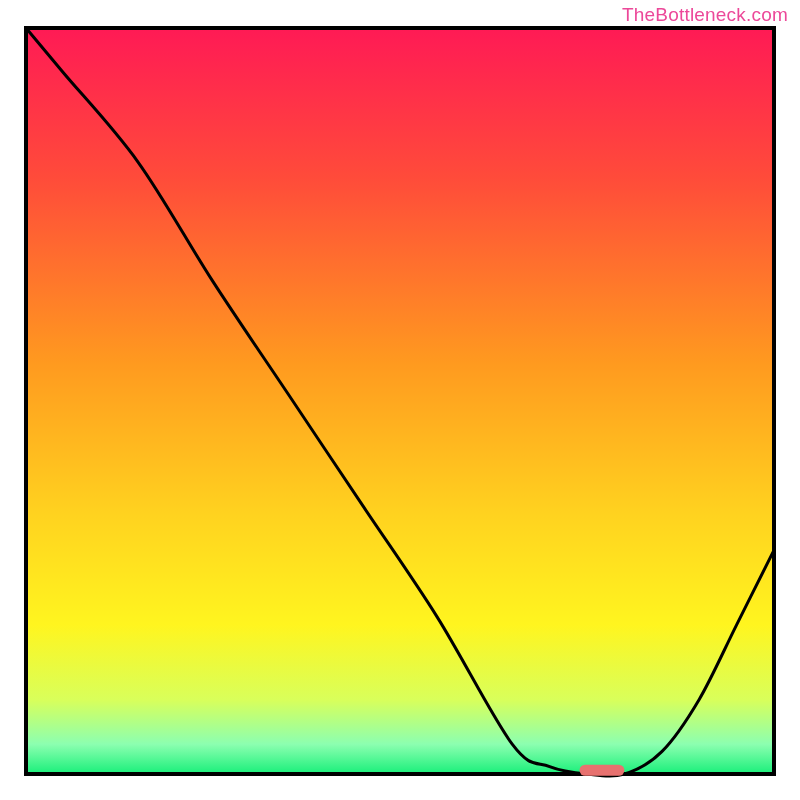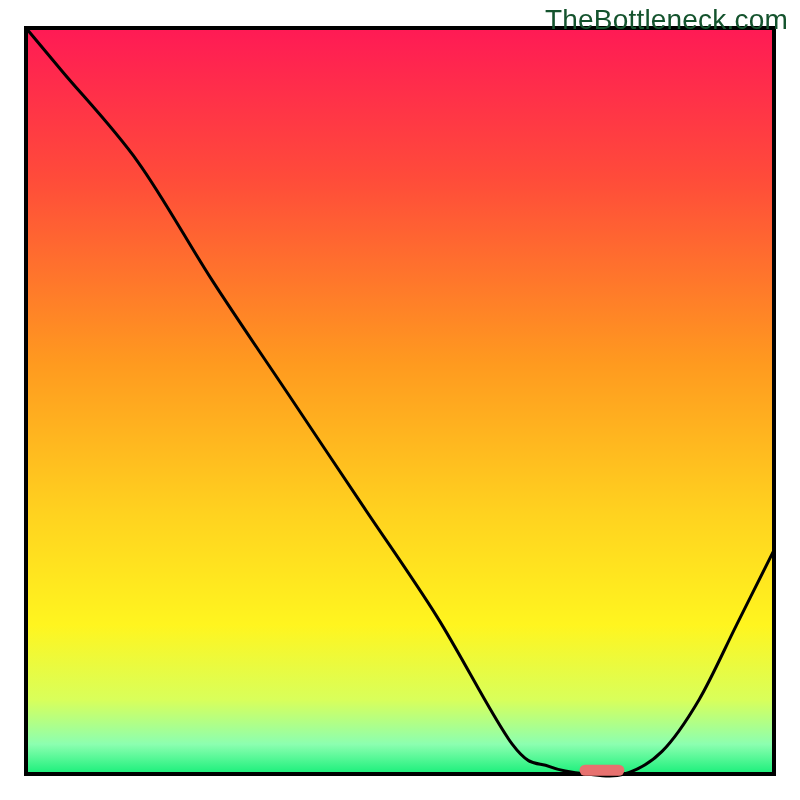--- a/index.html
+++ b/index.html
@@ -14,22 +14,22 @@
     position: absolute;
     left: 0;
     top: 0;
     width: 800px;
     height: 800px;
   }
   .watermark {
     position: absolute;
     top: 4px;
     right: 12px;
-    color: #14532d;
-    font-size: 28px;
+    color: #ec4899;
+    font-size: 19px;
     font-weight: 500;
     letter-spacing: 0.2px;
     user-select: none;
   }
   svg { display: block; }
 </style>
 </head>
 <body>
 
 <div class="frame">

